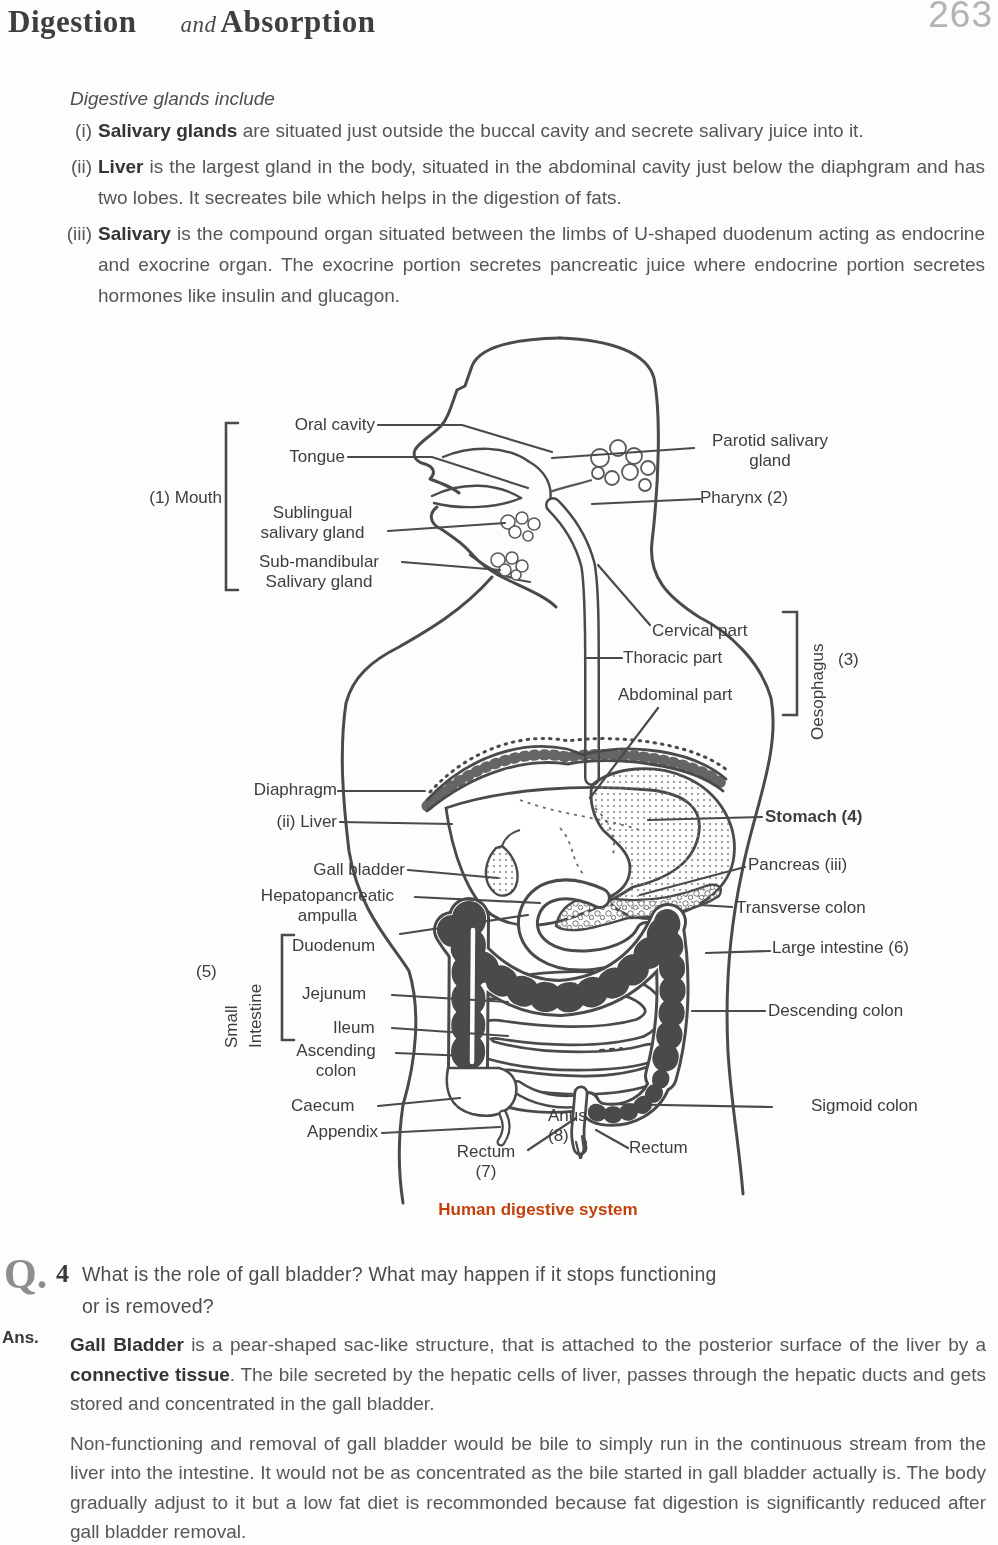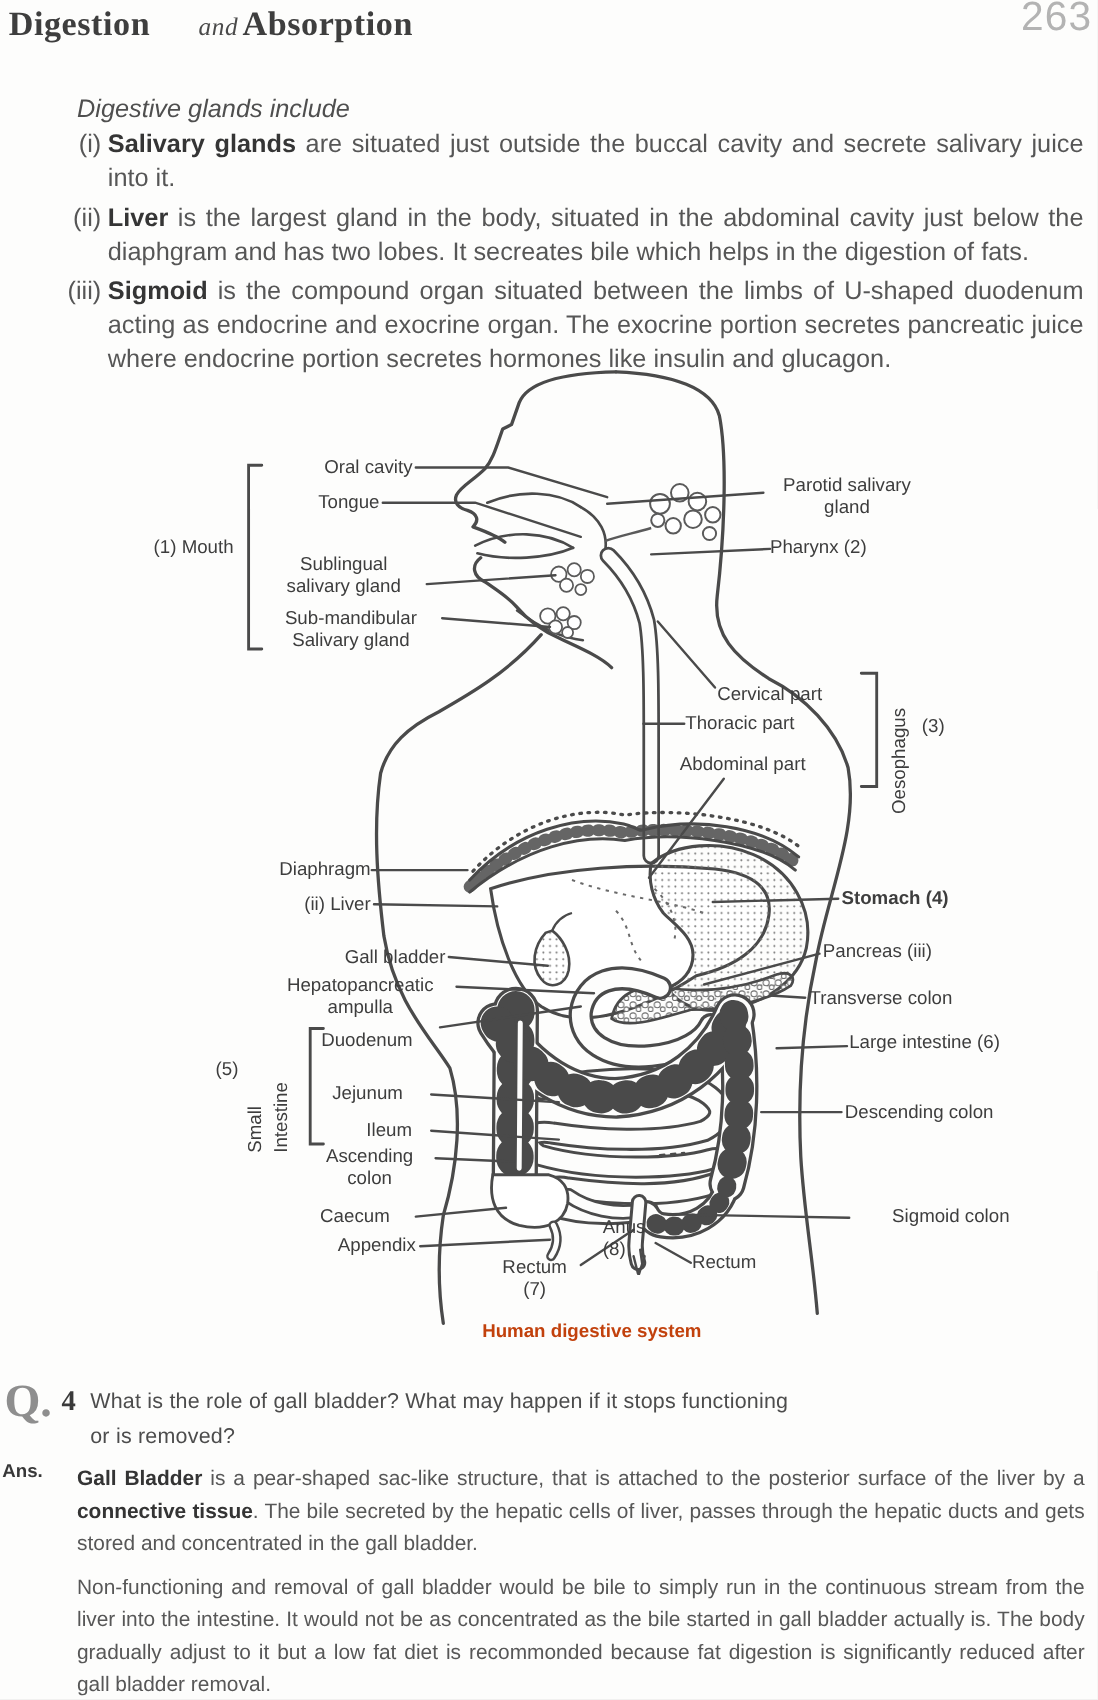--- a/index.html
+++ b/index.html
@@ -8,21 +8,21 @@
     background:#fdfdfc;overflow:hidden;
     font-family:"Liberation Sans",sans-serif;color:#565656;
   }
   
   .hdr-title{position:absolute;left:8px;top:4px;font-family:"Liberation Serif",serif;
     font-weight:bold;font-size:31px;color:#3e3e3e;letter-spacing:.5px;}
   .hdr-title .conj{font-weight:normal;font-style:italic;font-size:23px;color:#4a4a4a;padding:0 4px;margin-left:40px;}
   .hdr-page{position:absolute;right:5px;top:-6px;font-size:37px;color:#b3b3b3;
     font-family:"Liberation Sans",sans-serif;letter-spacing:1px;}
   
-  .intro{position:absolute;left:68px;top:83px;width:917px;font-size:23px;line-height:31px;}
+  .intro{position:absolute;left:68px;top:83px;width:917px;font-size:19px;line-height:31px;}
   .intro .lead{font-style:italic;margin:0 0 1px 2px;color:#4f4f4f;}
   .item{position:relative;padding-left:30px;margin-bottom:5px;text-align:justify;}
   .item .marker{position:absolute;left:-14px;top:0;width:38px;text-align:right;}
   .item b{color:#353535;}
   
   .diagram{position:absolute;left:0;top:330px;width:998px;height:915px;}
   .diagram svg{position:absolute;left:0;top:0;}
   .dlabel{position:absolute;font-size:17px;line-height:20px;color:#3d3d3d;white-space:pre-line;}
   .dlabel.vert{writing-mode:vertical-rl;transform:rotate(180deg);line-height:24px;}
   .dlabel.bold{font-weight:bold;font-size:17px;color:#c2410c;}
@@ -49,21 +49,21 @@
 
   <div class="intro">
     <p class="lead">Digestive glands include</p>
     <div class="item">
       <span class="marker">(i)</span><b>Salivary glands</b><span> are situated just outside the buccal cavity and secrete salivary juice into it.</span>
     </div>
     <div class="item">
       <span class="marker">(ii)</span><b>Liver</b><span> is the largest gland in the body, situated in the abdominal cavity just below the diaphgram and has two lobes. It secreates bile which helps in the digestion of fats.</span>
     </div>
     <div class="item">
-      <span class="marker">(iii)</span><b>Sigmoid</b><span> is the compound organ situated between the limbs of U-shaped duodenum acting as endocrine and exocrine organ. The exocrine portion secretes pancreatic juice where endocrine portion secretes hormones like insulin and glucagon.</span>
+      <span class="marker">(iii)</span><b>Salivary</b><span> is the compound organ situated between the limbs of U-shaped duodenum acting as endocrine and exocrine organ. The exocrine portion secretes pancreatic juice where endocrine portion secretes hormones like insulin and glucagon.</span>
     </div>
   </div>
 
   <div class="diagram">
     <svg width="998" height="915" viewBox="0 0 998 915">
       <defs>
         <pattern id="stip" patternUnits="userSpaceOnUse" width="6" height="6">
           <circle cx="2" cy="2" r="0.95" fill="#787878"></circle>
         </pattern>
         <pattern id="acin" patternUnits="userSpaceOnUse" width="11" height="10">
@@ -218,21 +218,21 @@
         <path d="M 396,723 L 467,726"></path>
         <path d="M 378,776 L 460,768"></path>
         <path d="M 382,803 L 500,797"></path>
         <path d="M 528,820 L 576,788"></path>
         <path d="M 584,820 L 582,806"></path>
       </g>
     </svg>
     <div>
         <div class="dlabel" style="left: 253px; top: 85px; width: 122px; text-align: right;">Oral cavity</div>
         <div class="dlabel" style="left: 225px; top: 117px; width: 120px; text-align: right;">Tongue</div>
-        <div class="dlabel" style="left: 130px; top: 158px; width: 92px; text-align: center;">(1) Mouth</div>
+        <div class="dlabel" style="left: 130px; top: 158px; width: 92px; text-align: right;">(1) Mouth</div>
         <div class="dlabel" style="left: 240px; top: 173px; width: 145px; text-align: center;">Sublingual
 salivary gland</div>
         <div class="dlabel" style="left: 235px; top: 222px; width: 168px; text-align: center;">Sub-mandibular
 Salivary gland</div>
         <div class="dlabel" style="left: 690px; top: 101px; width: 160px; text-align: center;">Parotid salivary
 gland</div>
         <div class="dlabel" style="left: 700px; top: 158px; width: 120px; text-align: left;">Pharynx (2)</div>
         <div class="dlabel" style="left: 652px; top: 291px; width: 130px; text-align: left;">Cervical part</div>
         <div class="dlabel" style="left: 623px; top: 318px; width: 135px; text-align: left;">Thoracic part</div>
         <div class="dlabel" style="left: 618px; top: 355px; width: 150px; text-align: left;">Abdominal part</div>

